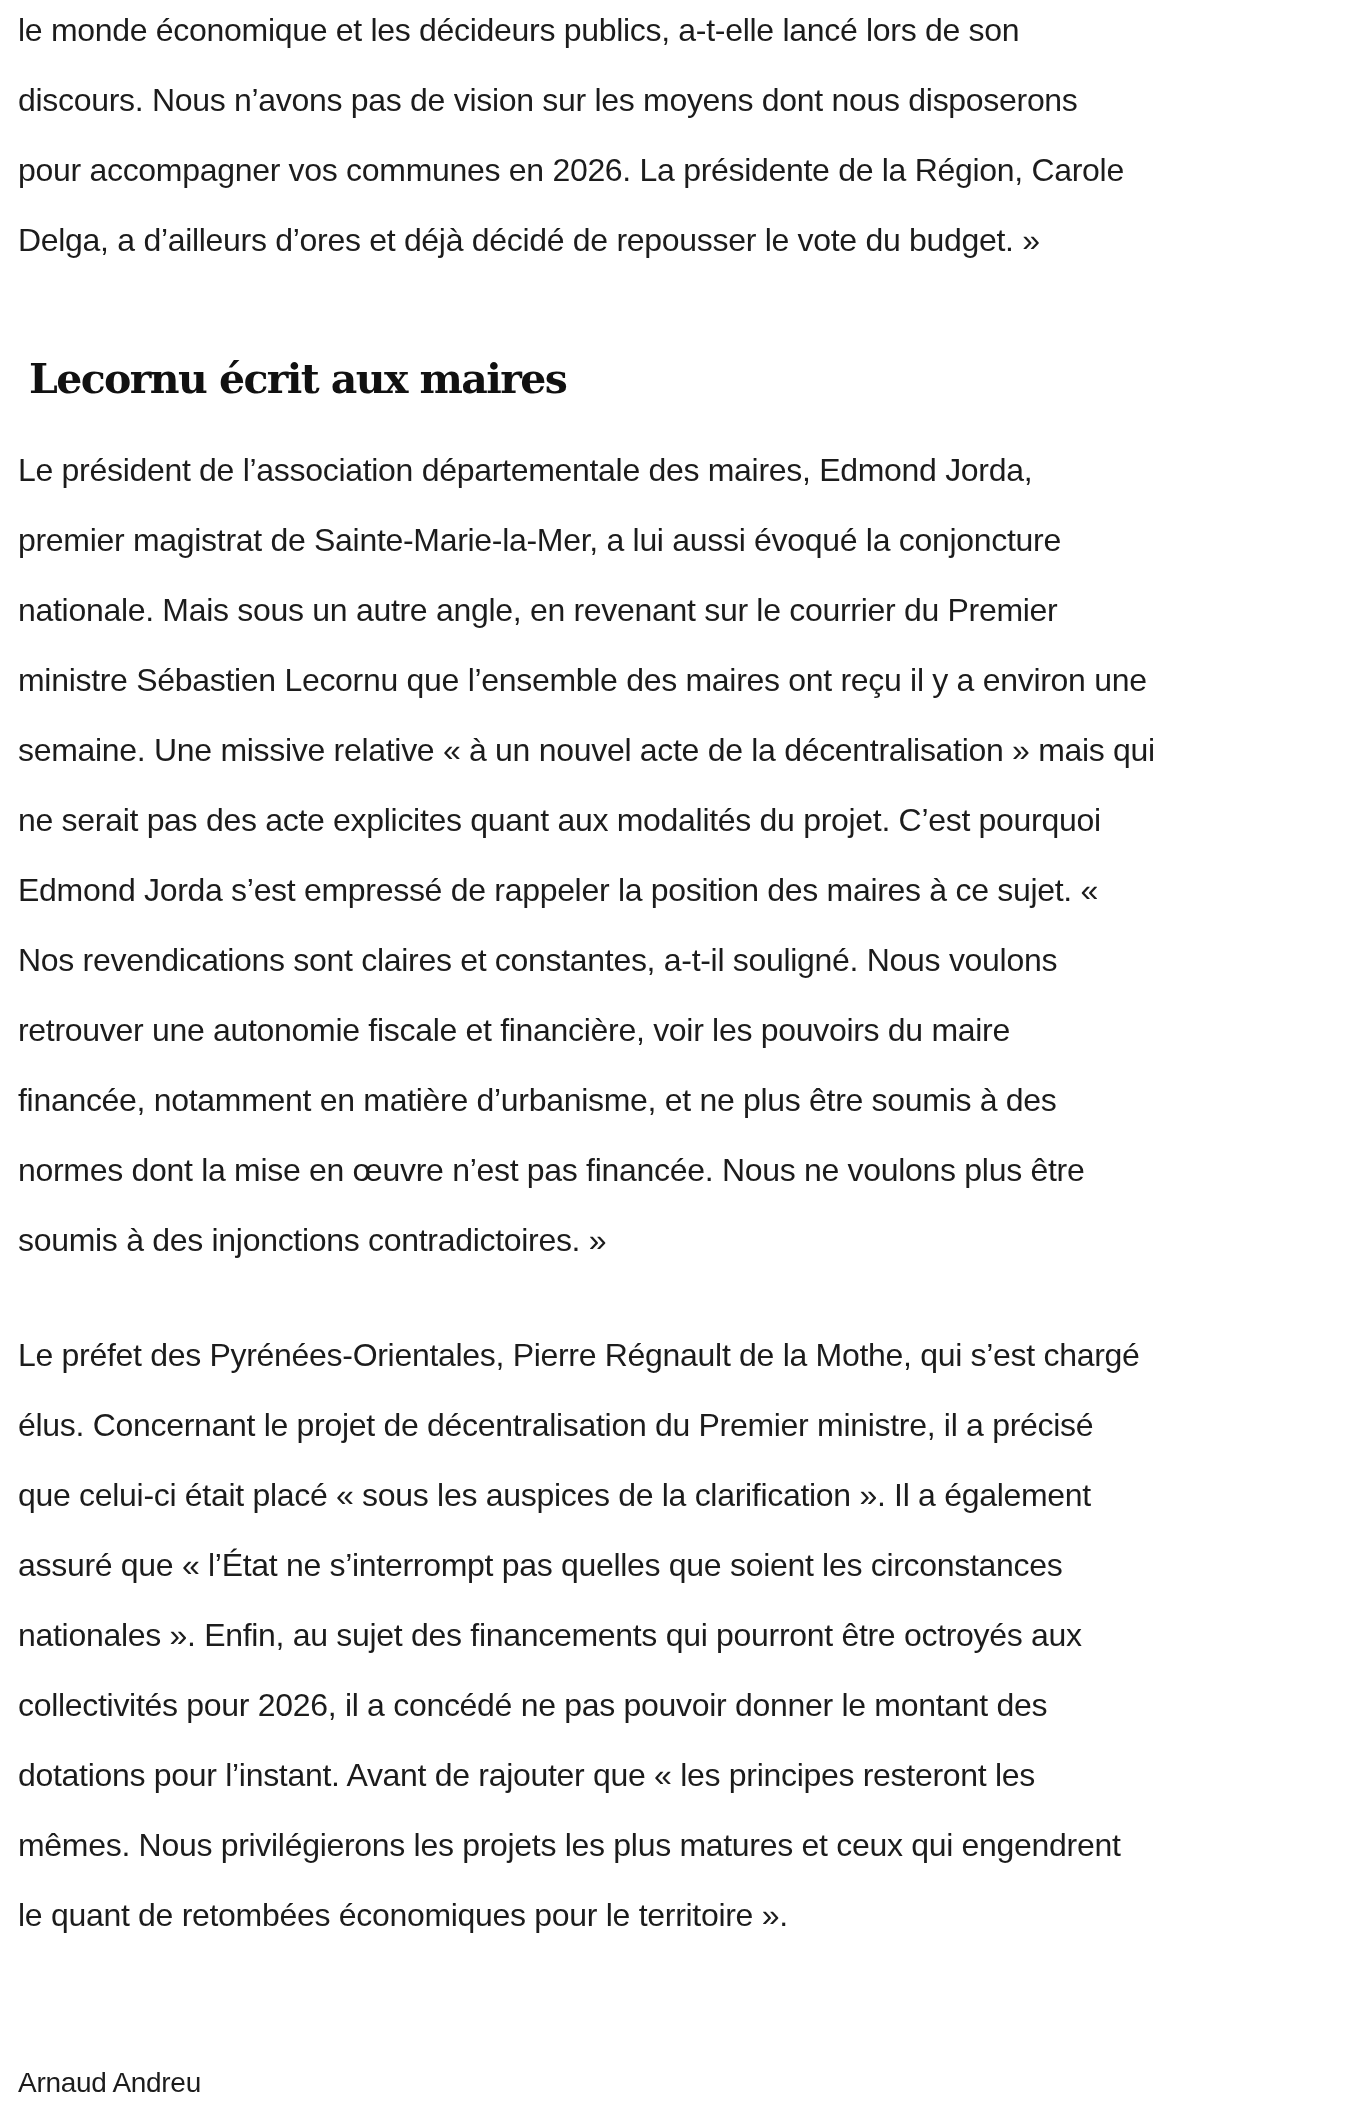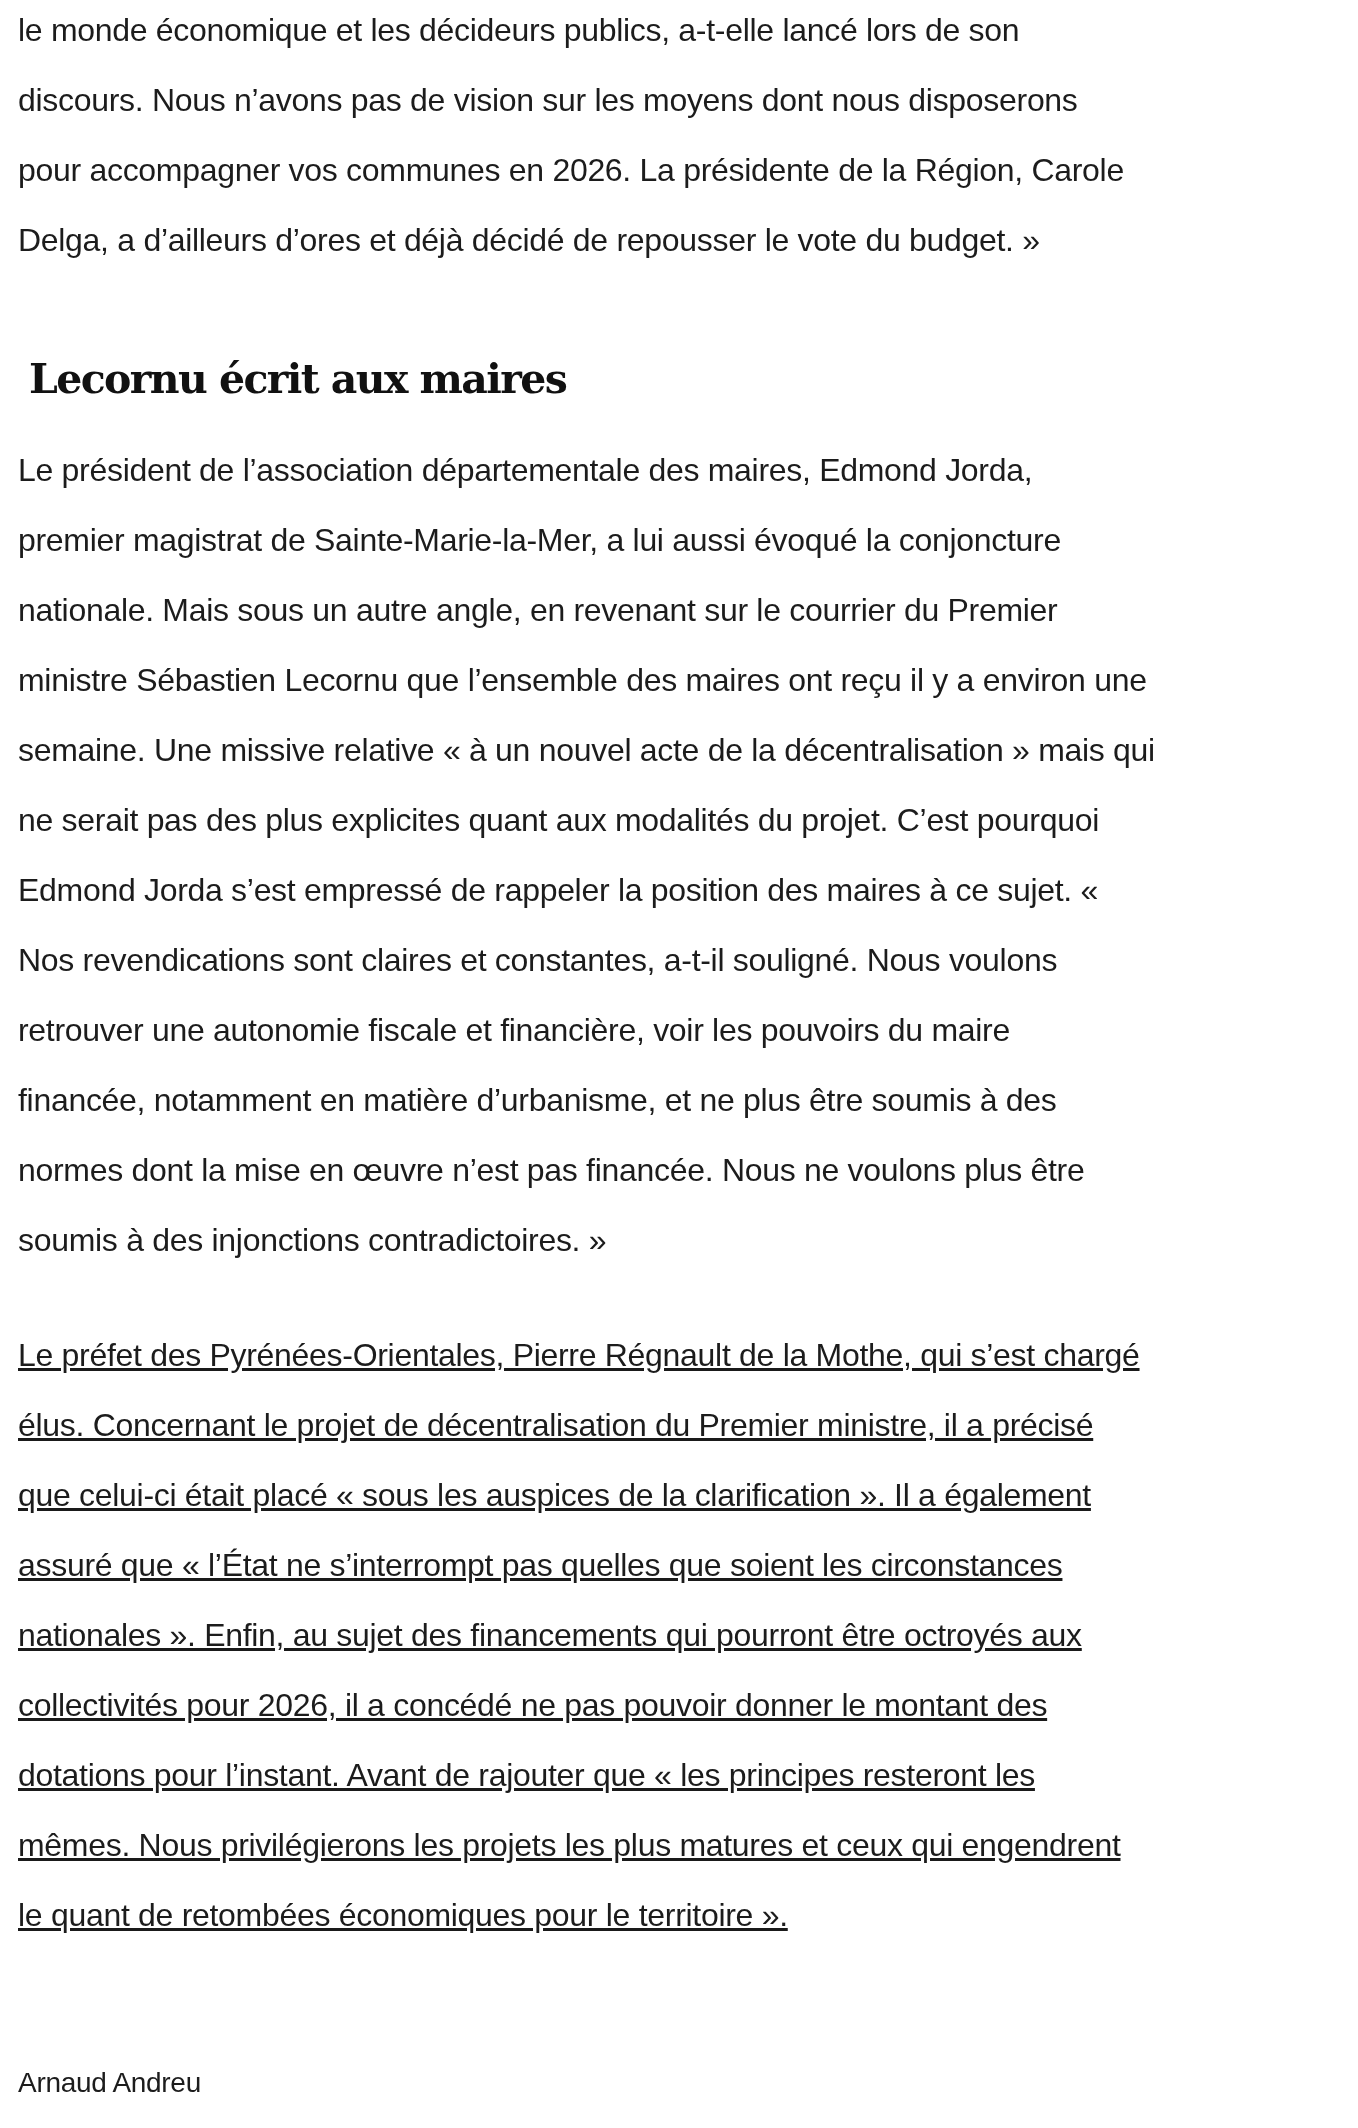--- a/index.html
+++ b/index.html
@@ -40,21 +40,21 @@
       margin: 11px;
       font-family: "DejaVu Serif", serif;
       font-weight: bold;
       font-size: 41px;
       line-height: 64px;
       letter-spacing: -1.6px;
       color: #111111;
       white-space: nowrap;
     }
     .p2 { position: absolute; top: 435px; }
-    .p3 { position: absolute; top: 1320px; text-decoration: underline; }
+    .p3 { position: absolute; top: 1320px; }
     .byline {
       position: absolute;
       top: 2048px;
       font-size: 28px;
       line-height: 70px;
       white-space: nowrap;
       color: #1c1c1c;
       letter-spacing: -0.3px;
     }
   </style>
@@ -71,21 +71,21 @@
   </p>
 
   <h2 class="heading">Lecornu écrit aux maires</h2>
 
   <p class="para p2">
     <span class="line">Le président de l’association départementale des maires, Edmond Jorda,</span>
     <span class="line">premier magistrat de Sainte-Marie-la-Mer, a lui aussi évoqué la conjoncture</span>
     <span class="line">nationale. Mais sous un autre angle, en revenant sur le courrier du Premier</span>
     <span class="line">ministre Sébastien Lecornu que l’ensemble des maires ont reçu il y a environ une</span>
     <span class="line">semaine. Une missive relative « à un nouvel acte de la décentralisation » mais qui</span>
-    <span class="line">ne serait pas des plus explicites quant aux modalités du projet. C’est pourquoi</span>
+    <span class="line">ne serait pas des acte explicites quant aux modalités du projet. C’est pourquoi</span>
     <span class="line">Edmond Jorda s’est empressé de rappeler la position des maires à ce sujet. «</span>
     <span class="line">Nos revendications sont claires et constantes, a-t-il souligné. Nous voulons</span>
     <span class="line">retrouver une autonomie fiscale et financière, voir les pouvoirs du maire</span>
     <span class="line">financée, notamment en matière d’urbanisme, et ne plus être soumis à des</span>
     <span class="line">normes dont la mise en œuvre n’est pas financée. Nous ne voulons plus être</span>
     <span class="line">soumis à des injonctions contradictoires. »</span>
   </p>
 
   <p class="para p3">
     <span class="line">Le préfet des Pyrénées-Orientales, Pierre Régnault de la Mothe, qui s’est chargé</span>

